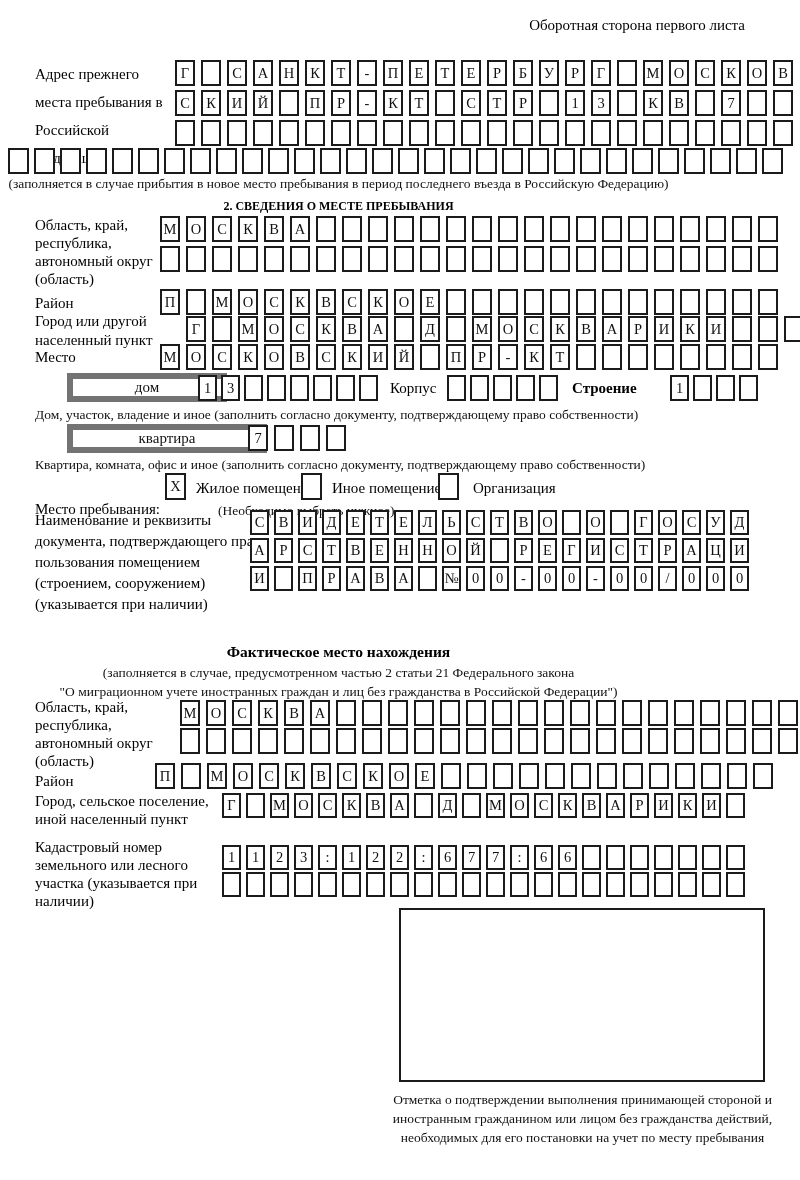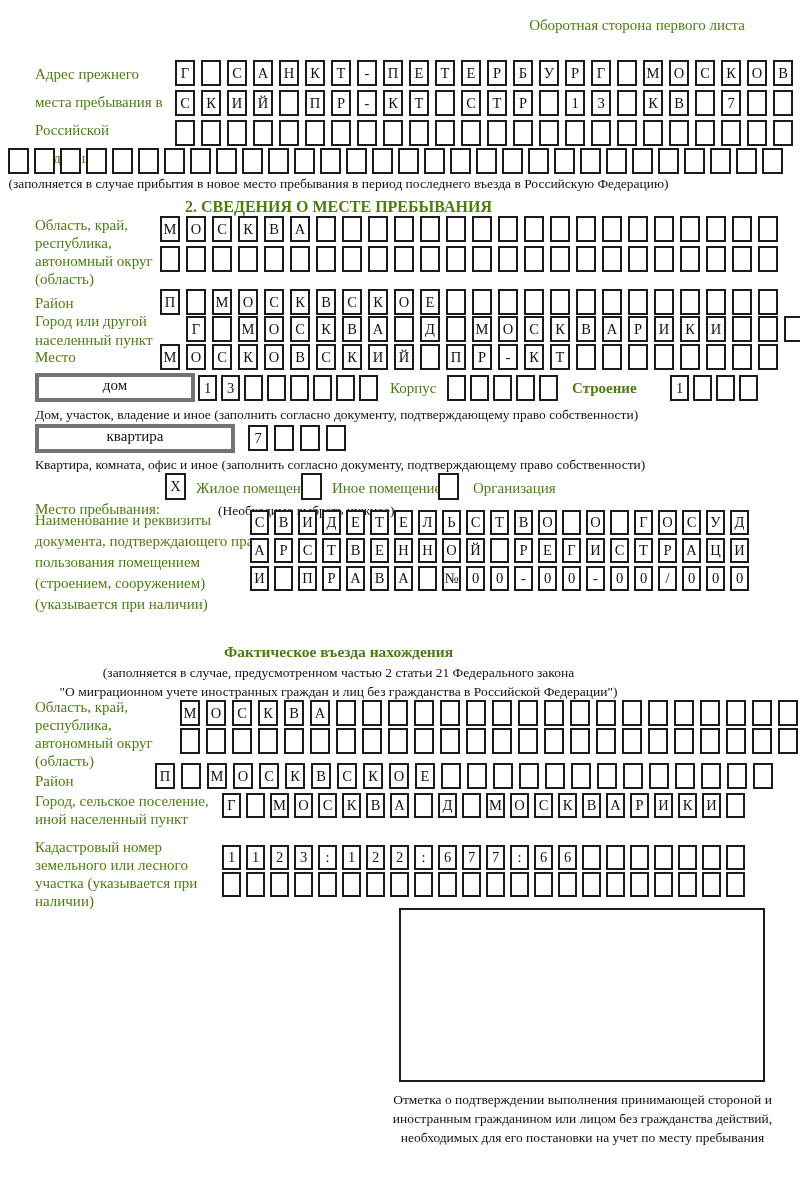--- a/index.html
+++ b/index.html
@@ -1,41 +1,41 @@
 <!DOCTYPE html>
 <html><head>
 <meta charset="utf-8">
 <style>
   html,body{margin:0;padding:0;background:#fff;}
   .page{position:relative;width:800px;height:1180px;background:#fff;color:#111;
         font-family:"Liberation Serif","DejaVu Serif",serif;font-size:15px;overflow:hidden;}
   .abs{position:absolute;}
-  .flabel{position:absolute;font-size:15px;line-height:19px;color:#4d7c0f;}
+  .flabel{position:absolute;font-size:15px;line-height:19px;color:#000000;}
   .note{position:absolute;font-size:13.5px;color:#111;}
   .center{left:0;width:677px;text-align:center;}
   .bold{font-weight:bold;}
   
   .cr{position:absolute;display:flex;gap:6px;}
   .c{width:20px;height:26px;border:2px solid #1b1b1b;box-sizing:border-box;flex:none;
      display:flex;align-items:center;justify-content:center;font-size:14.5px;color:#111;background:#fff;}
   .cr.p24{gap:5px}.cr.p24 .c{width:19px;height:25px;}
   .cr.p23{gap:4px}.cr.p23 .c{width:19px;height:26px;}
   .cr.full{gap:5px}.cr.full .c{width:21px;}
   .cr.chk .c{width:21px;height:27px;}
-  .widebox{position:absolute;border:4px solid #737373;box-sizing:border-box;background:#fff;
-           display:flex;justify-content:center;font-size:15px;}
+  .widebox{position:absolute;border:6px solid #737373;box-sizing:border-box;background:#fff;
+           display:flex;justify-content:center;font-size:15px;margin-left:32px;}
   
   .pos-corner{top:16px;right:55px;font-size:15px;}
   .pos-prevlbl{left:35px;top:60px;width:140px;line-height:28px;}
   .pos-prev-r1{left:175px;top:60px;}
   .pos-prev-r2{left:175px;top:90px;}
   .pos-prev-r3{left:175px;top:120px;}
   .pos-prev-full{left:8px;top:148px;}
   .pos-note1{top:176px;}
-  .pos-heading{top:197px;font-size:16px;}
+  .pos-heading{top:197px;font-size:12px;}
   .pos-s2reglbl{left:35px;top:216px;width:118px;line-height:18px;}
   .pos-s2reg-r1{left:160px;top:216px;}
   .pos-s2reg-r2{left:160px;top:246px;}
   .pos-s2distlbl{left:35px;top:294px;}
   .pos-s2dist-r{left:160px;top:289px;}
   .pos-s2citylbl{left:35px;top:312px;width:148px;line-height:19px;}
   .pos-s2city-r{left:186px;top:316px;}
   .pos-s2strlbl{left:35px;top:348px;}
   .pos-s2str-r{left:160px;top:344px;}
   .pos-house-box{left:35px;top:373px;width:160px;height:29px;}
@@ -456,21 +456,21 @@
       <span class="c">0</span>
       <span class="c">-</span>
       <span class="c">0</span>
       <span class="c">0</span>
       <span class="c">/</span>
       <span class="c">0</span>
       <span class="c">0</span>
       <span class="c">0</span>
     </div>
 
-  <div class="flabel bold center pos-facttitle">Фактическое въезда нахождения</div>
+  <div class="flabel bold center pos-facttitle">Фактическое место нахождения</div>
   <div class="note center pos-factnote1">(заполняется в случае, предусмотренном частью 2 статьи 21 Федерального закона</div>
   <div class="note center pos-factnote2">"О миграционном учете иностранных граждан и лиц без гражданства в Российской Федерации")</div>
 
   <div class="flabel pos-freglbl">Область, край, республика, автономный округ (область)</div>
   <div class="cr pos-freg-r1">
       <span class="c">М</span>
       <span class="c">О</span>
       <span class="c">С</span>
       <span class="c">К</span>
       <span class="c">В</span>

